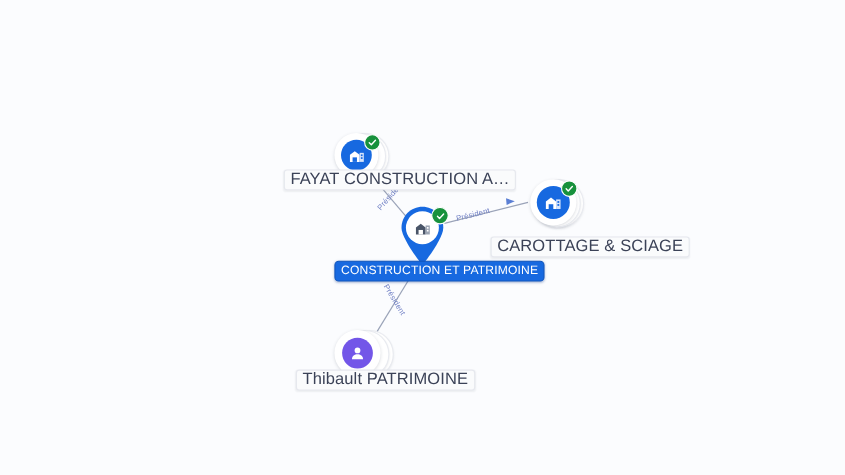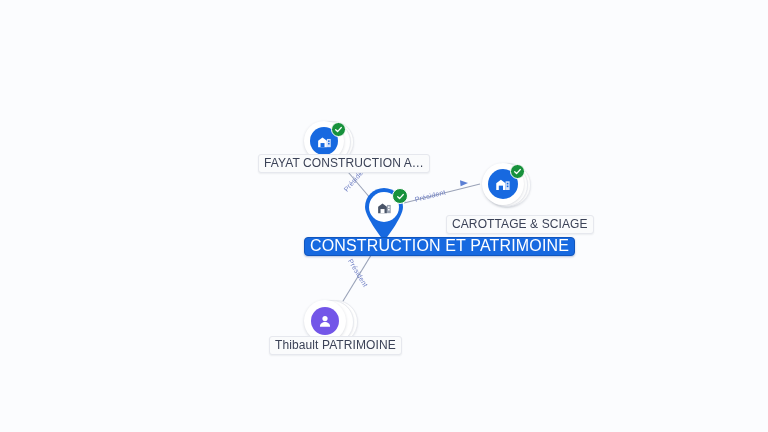--- a/index.html
+++ b/index.html
@@ -87,38 +87,38 @@
     background: #ffffff;
     display: flex;
     align-items: center;
     justify-content: center;
   }
 
   
   .node-label {
     position: absolute;
     white-space: nowrap;
-    font-size: 12px;
+    font-size: 15px;
     letter-spacing: .1px;
     color: #3b4257;
     background: #fafbfc;
     border: 1px solid #e6e8ee;
     border-radius: 3px;
     padding: 2px 5px 3px 5px;
     box-shadow: 0 1px 1.5px rgba(40,50,70,.07);
     line-height: 12px;
   }
 
   .node-label.focus {
     background: #1769e0;
     border: 1px solid #1156bd;
     color: #ffffff;
     border-radius: 4px;
     box-shadow: 0 1px 2px rgba(20,60,140,.30);
-    font-size: 16px;
+    font-size: 11px;
     letter-spacing: .15px;
   }
 
   .edge-label {
     position: absolute;
     white-space: nowrap;
     font-size: 7px;
     color: #6f7fc4;
     letter-spacing: .2px;
     transform-origin: 0 50%;

